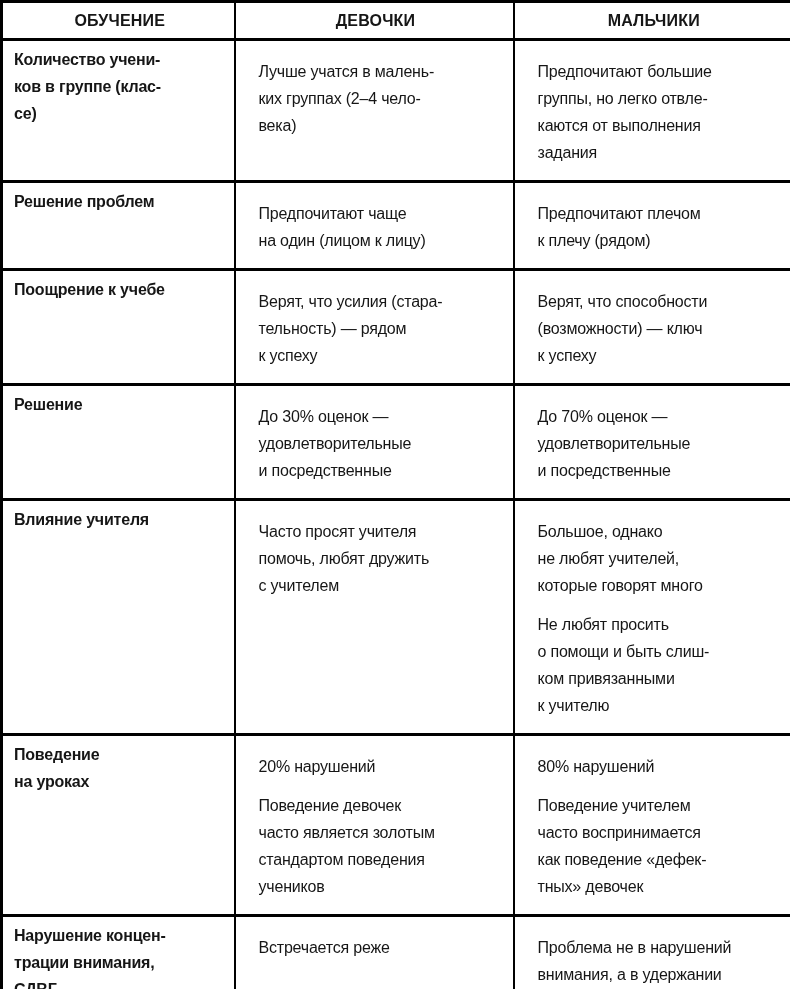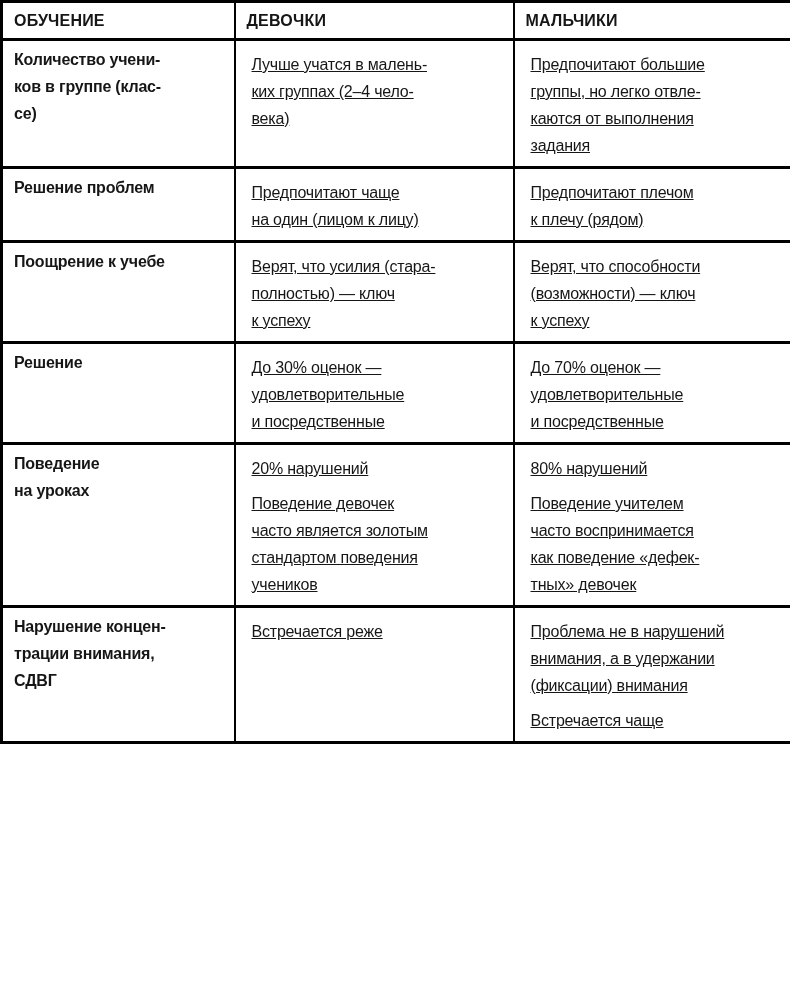--- a/index.html
+++ b/index.html
@@ -24,42 +24,41 @@
   th, td {
     border-left: 2px solid #000;
     border-right: 2px solid #000;
     border-top: 3px solid #000;
     border-bottom: 3px solid #000;
     vertical-align: top;
     box-sizing: border-box;
     overflow: hidden;
   }
   th {
-    text-align: left;
+    text-align: center;
     vertical-align: middle;
     font-size: 16px;
     font-weight: bold;
     letter-spacing: 0.2px;
     padding: 6px 8px 5px 11px;
     height: 38px;
   }
   td {
     font-size: 16px;
     line-height: 27px;
     letter-spacing: -0.2px;
     padding: 5px 8px 2px 11px;
   }
   td.topic {
     font-weight: bold;
     white-space: pre-line;
   }
   td.cell p {
-    margin: 5px;
+    margin: 12px;
     white-space: pre-line;
-    text-decoration: underline;
   }
   td.cell p + p {
     margin-top: 8px;
   }
   tr.r1 td { height: 125px; }
   tr.r2 td { height: 88px; }
   tr.r3 td { height: 67px; }
   tr.r4 td { height: 92px; }
   tr.r5 td { height: 92px; }
   tr.r6 td { height: 205px; }
@@ -109,21 +108,21 @@
     <td class="cell">
       <p>Предпочитают плечом
 к плечу (рядом)</p>
     </td>
   </tr>
 
   <tr class="r4">
     <td class="topic">Поощрение к учебе</td>
     <td class="cell">
       <p>Верят, что усилия (стара-
-полностью) — ключ
+тельность) — рядом
 к успеху</p>
     </td>
     <td class="cell">
       <p>Верят, что способности
 (возможности) — ключ
 к успеху</p>
     </td>
   </tr>
 
   <tr class="r5">
@@ -133,20 +132,37 @@
 удовлетворительные
 и посредственные</p>
     </td>
     <td class="cell">
       <p>До 70% оценок —
 удовлетворительные
 и посредственные</p>
     </td>
   </tr>
 
+  <tr class="r6">
+    <td class="topic">Влияние учителя</td>
+    <td class="cell">
+      <p>Часто просят учителя
+помочь, любят дружить
+с учителем</p>
+    </td>
+    <td class="cell">
+      <p>Большое, однако
+не любят учителей,
+которые говорят много</p>
+      <p>Не любят просить
+о помощи и быть слиш-
+ком привязанными
+к учителю</p>
+    </td>
+  </tr>
 
   <tr class="r7">
     <td class="topic">Поведение
 на уроках</td>
     <td class="cell">
       <p>20% нарушений</p>
       <p>Поведение девочек
 часто является золотым
 стандартом поведения
 учеников</p>

